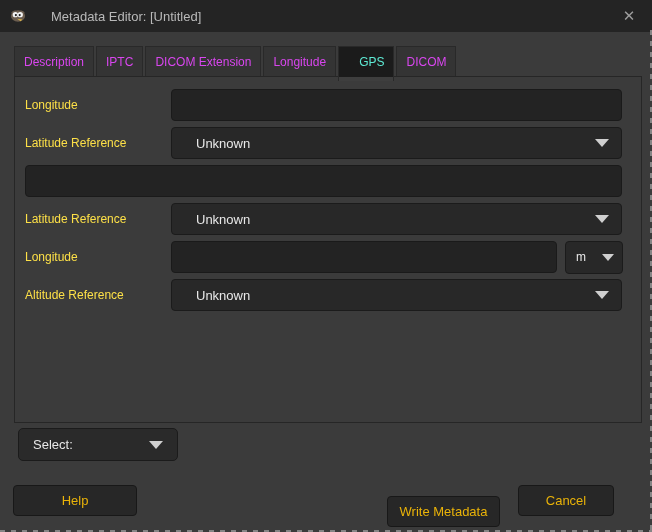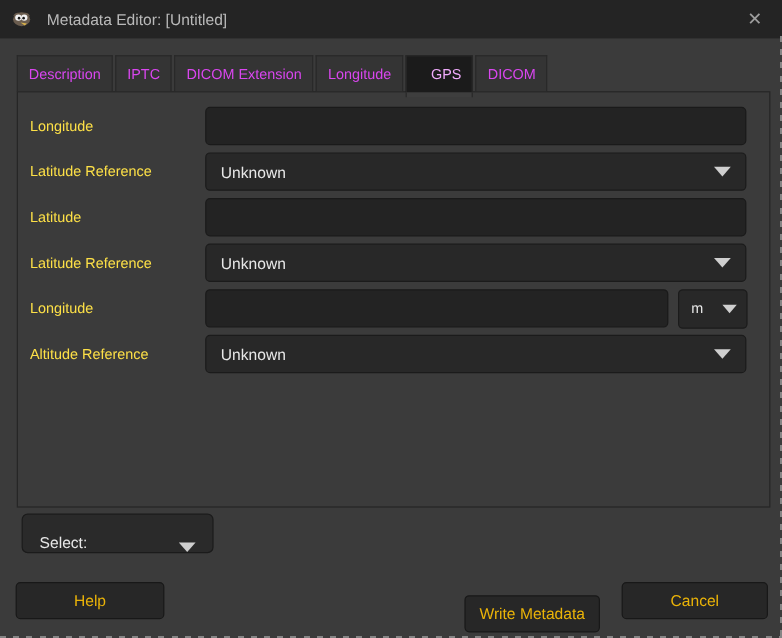--- a/index.html
+++ b/index.html
@@ -22,39 +22,39 @@
     position:absolute; right:0; top:30px; width:2px; height:502px;
     background: repeating-linear-gradient(to bottom, #858585 0 5px, transparent 5px 11px);
   }
 
   
   .titlebar {
     position:absolute; top:0; left:0; width:652px; height:32px;
     background:#242424; display:flex; align-items:center;
   }
   .app-icon { width:18px; height:16px; margin-left:9px; flex:none; }
-  .title-text { margin-left:12px; font-size:13px; color:#b9b9b9; }
+  .title-text { margin-left:24px; font-size:13px; color:#b9b9b9; }
   .close-btn {
     position:absolute; right:0; top:0; width:46px; height:32px;
     display:flex; align-items:center; justify-content:center;
     color:#9d9d9d; font-size:15px; cursor:default;
   }
 
   
   .tabs {
     position:absolute; left:14px; top:46px; height:30px;
     display:flex; gap:2px; z-index:3;
   }
   .tab {
     height:30px; padding:0 9px; display:flex; align-items:center;
     background:#343434; border:1px solid #292929; border-bottom:none;
     color:#d946ef; font-size:12px; position:relative; white-space:nowrap;
   }
   .tab.active {
-    background:#1b1b1b; color:#f0abfc; height:31px;padding-left:20px;
+    background:#1b1b1b; color:#5eead4; height:31px;padding-left:20px;
   }
   .tab.active::after {
     content:""; position:absolute; left:0; right:0; bottom:-4px; height:4px;
     background:#3e3e3e; border-left:1px solid #292929; border-right:1px solid #292929;
     margin:0 -1px;
   }
 
   
   .panel {
     position:absolute; left:14px; top:76px; width:628px; height:347px;
@@ -71,54 +71,54 @@
     flex:1; height:32px; background:#232323; border:1px solid #1a1a1a;
     border-radius:4px; color:#e6e6e6; font-size:13px; padding:0 10px;
     font-family:"Liberation Sans", sans-serif; outline:none;
   }
   .text-input.altitude { flex:none; width:386px; }
   .dropdown {
     flex:1; height:32px; background:#282828; border:1px solid #1b1b1b;
     border-radius:4px; display:flex; align-items:center; padding:0 12px;
     color:#e8e8e8; font-size:13px; cursor:default;
   }
-  .dropdown .dd-label { flex:1; }
+  .dropdown .dd-label { flex:1;margin-left:12px; }
   .arrow-down {
     width:0; height:0; flex:none;
     border-left:7px solid transparent; border-right:7px solid transparent;
     border-top:8px solid #cfcfcf;
   }
   .unit-dropdown {
     flex:none; width:58px; height:33px; margin-left:8px;
     background:#282828; border:1px solid #1b1b1b; border-radius:4px;
     display:flex; align-items:center; padding:0 8px;
     color:#e8e8e8; font-size:12px;
   }
   .unit-dropdown .dd-label { flex:1; text-align:left; padding-left:2px; }
   .unit-dropdown .arrow-down { border-left-width:6px; border-right-width:6px; border-top-width:7px; }
 
   
   .select-dropdown {
     position:absolute; left:18px; top:428px; width:160px; height:33px;
     background:#2a2a2a; border:1px solid #1b1b1b; border-radius:5px;
-    display:flex; align-items:flex-end; padding:0 14px;
+    display:flex; align-items:center; padding:0 14px;
     color:#e8e8e8; font-size:13px; cursor:default;
   }
   .select-dropdown .dd-label { flex:1; }
 
   
   .btn {
     position:absolute; height:31px; background:#272727;
     border:1px solid #181818; border-radius:4px;
     color:#eab308; font-size:13px; font-family:"Liberation Sans", sans-serif;
     display:flex; align-items:center; justify-content:center; cursor:default;
   }
   .btn-help  { left:13px;  top:485px; width:124px; }
   .btn-write { left:387px; top:485px; width:113px;margin-top:11px; }
-  .btn-cancel{ left:518px; top:485px; width:122px; }
+  .btn-cancel{ left:518px; top:485px; width:96px; }
 </style>
 </head>
 <body>
 
 <div class="window">
 
   <div class="titlebar">
     <svg class="app-icon" viewBox="0 0 20 18">
       <ellipse cx="10" cy="9" rx="8" ry="6.5" fill="#6b5d4f"></ellipse>
       <path d="M2 6 Q5 1 9 4 Z" fill="#6b5d4f"></path>
@@ -151,21 +151,20 @@
 
     <div class="form-row">
       <span class="form-label">Latitude Reference</span>
       <div class="dropdown">
         <span class="dd-label">Unknown</span>
         <span class="arrow-down"></span>
       </div>
     </div>
 
     <div class="form-row">
-      <span class="form-label">Latitude</span>
       <input class="text-input" type="text" value="" style="">
     </div>
 
     <div class="form-row">
       <span class="form-label">Latitude Reference</span>
       <div class="dropdown">
         <span class="dd-label">Unknown</span>
         <span class="arrow-down"></span>
       </div>
     </div>

